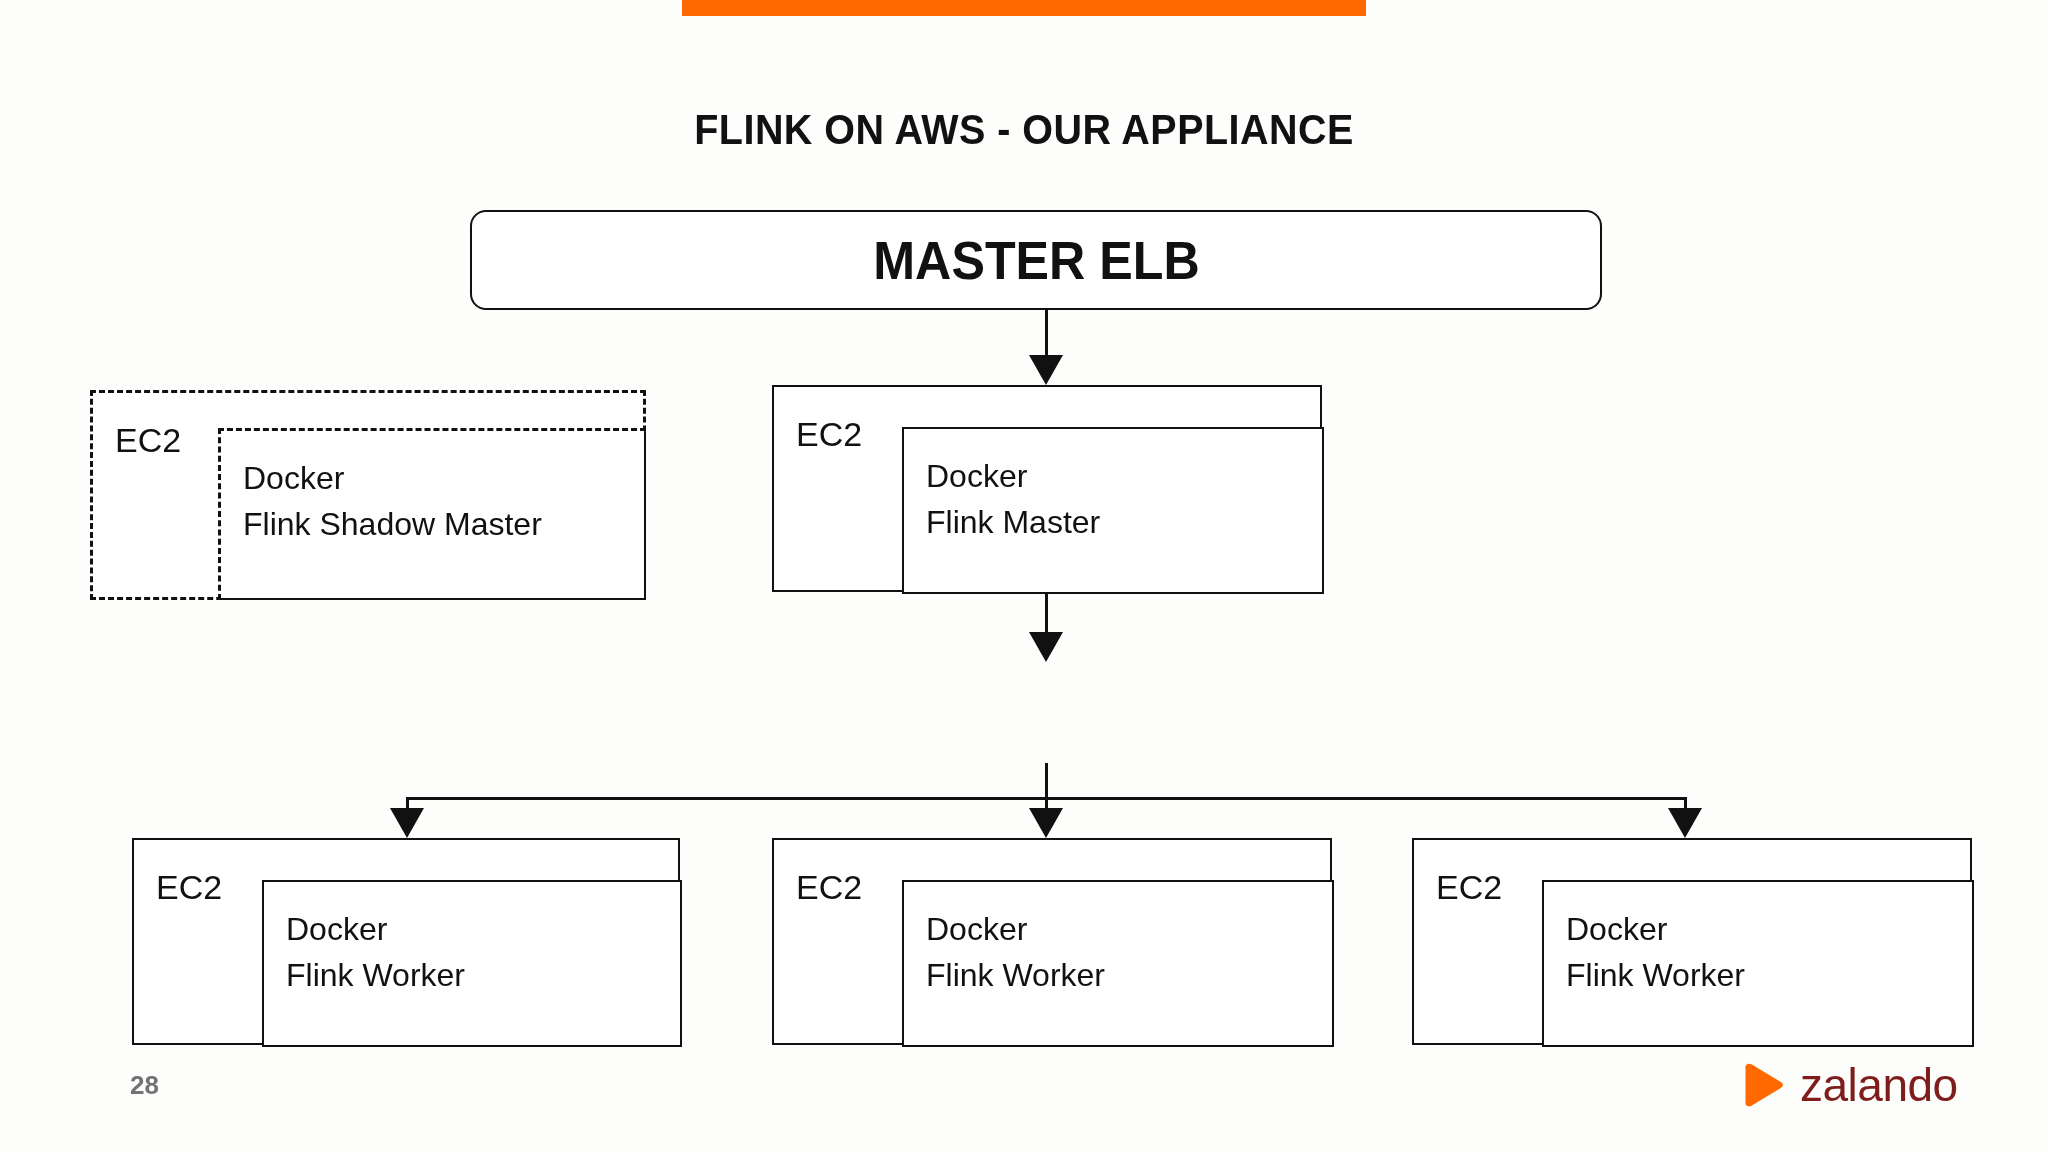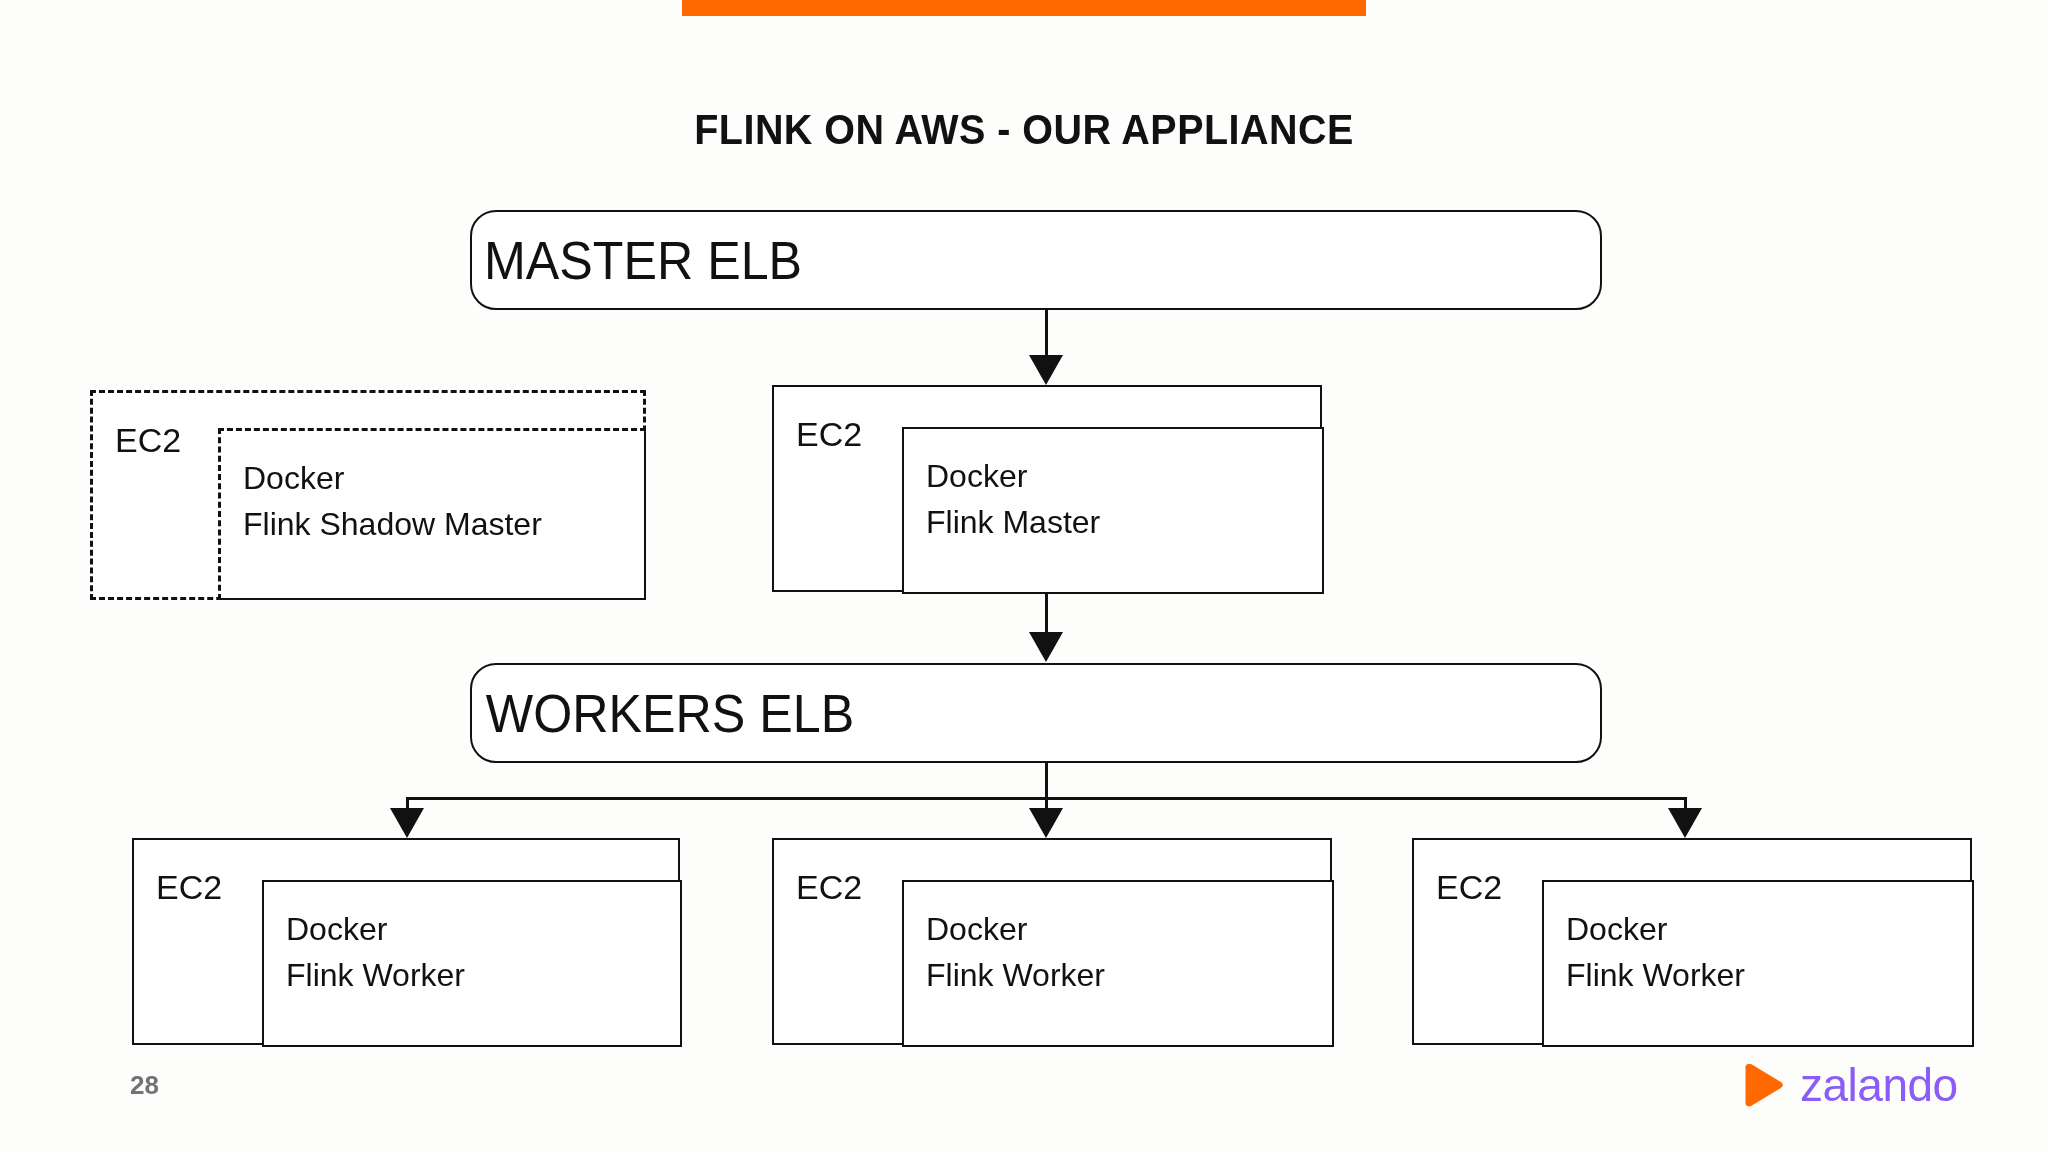--- a/index.html
+++ b/index.html
@@ -44,24 +44,26 @@
     transform: scaleX(0.94);
     transform-origin: center top;
     white-space: nowrap;
   }
 
   
   .elb {
     position: absolute;
     box-sizing: border-box;
     border: 2.5px solid #111111;
-    border-radius: 26px;
+    border-radius: 16px;
     background: #ffffff;
     display: flex;
     align-items: center;
+    justify-content: center;
+    font-weight: bold;
   }
   .elb-label {
     font-family: "Liberation Sans", sans-serif;
     font-size: 54px;
     color: #111111;
     letter-spacing: 0px;
     transform: scaleX(0.93);
     white-space: nowrap;
   }
   #master-elb {
@@ -165,21 +167,21 @@
     gap: 14px;
   }
   .brand-mark {
     width: 46px;
     height: 46px;
     flex: 0 0 auto;
   }
   .brand-text {
     font-family: "Liberation Sans", sans-serif;
     font-size: 46px;
-    color: #8b5cf6;
+    color: #7f1d1d;
     letter-spacing: -0.5px;
     line-height: 1;
   }
 </style>
 </head>
 <body>
 
 <div id="slide">
 
   <div class="accent-bar"></div>
@@ -209,23 +211,20 @@
       <div class="docker-lines">
         <div>Docker</div>
         <div>Flink Master</div>
       </div>
     </div>
   </div>
 
   <div class="conn-v" style="left:1045px; top:592px; height:45px;"></div>
   <div class="arrowhead" style="left:1029px; top:632px;"></div>
 
-  <div class="elb" id="workers-elb">
-    <span class="elb-label">WORKERS ELB</span>
-  </div>
 
   <div class="conn-v" style="left:1045px; top:763px; height:36px;"></div>
   <div class="conn-h" style="left:406px; top:797px; width:1280px;"></div>
 
   <div class="conn-v" style="left:406px; top:797px; height:22px;"></div>
   <div class="arrowhead" style="left:390px; top:808px;"></div>
 
   <div class="conn-v" style="left:1045px; top:797px; height:22px;"></div>
   <div class="arrowhead" style="left:1029px; top:808px;"></div>
 

